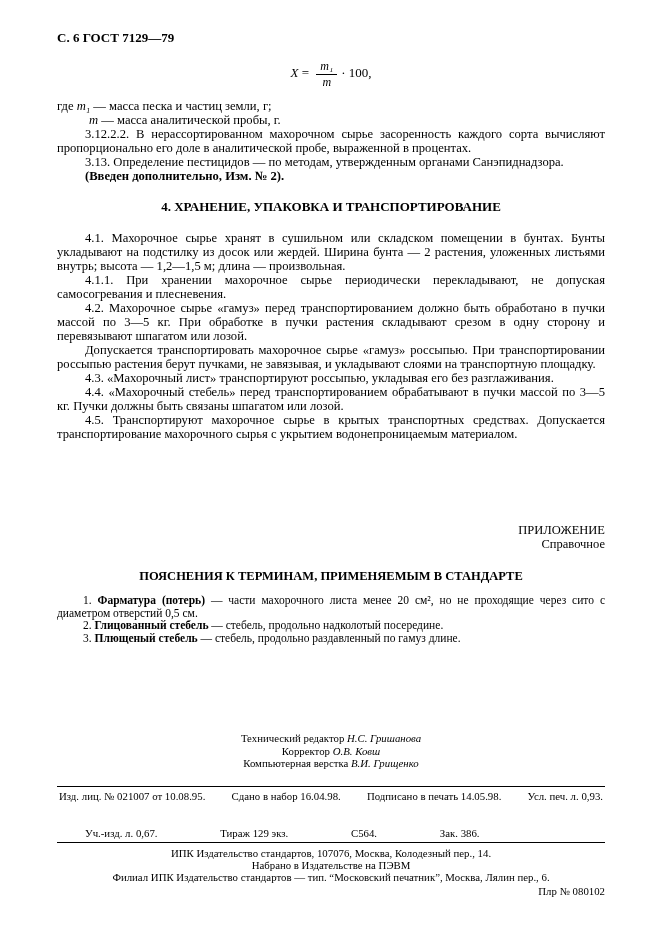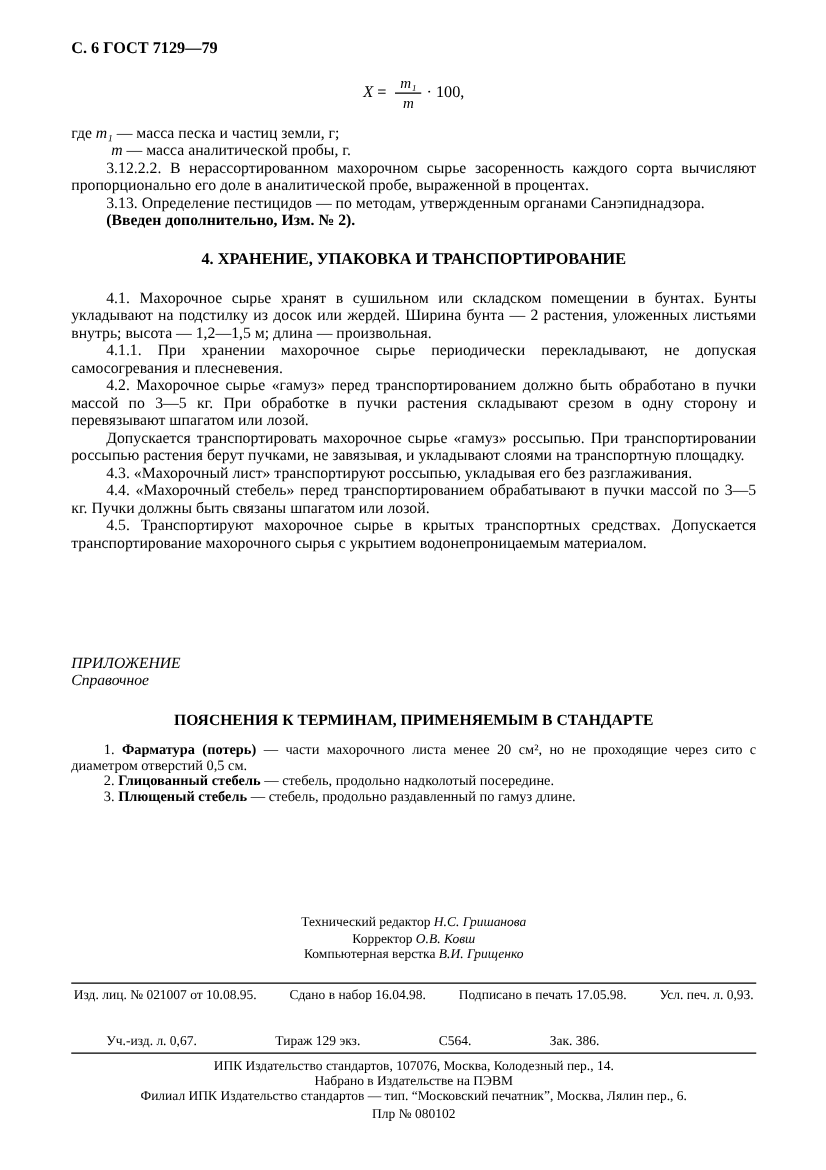--- a/index.html
+++ b/index.html
@@ -51,22 +51,21 @@
   .var { font-style: italic; }
   .bold-note { font-weight: bold; }
   .section-title {
     font-weight: bold;
     font-size: 13px;
     text-align: center;
     margin: 16px 0 16px 0;
   }
   
   .appendix-label {
-    text-align: left;
-    font-style: italic;
+    text-align: right;
     font-size: 12.5px;
     line-height: 14px;
     margin-top: 82px;
   }
   .appendix-title {
     font-weight: bold;
     font-size: 12.5px;
     text-align: center;
     margin: 18px 0 10px 0;
   }
@@ -106,21 +105,21 @@
     line-height: 12px;
     margin-top: 24px;
   }
   .address {
     text-align: center;
     font-size: 10.8px;
     line-height: 12px;
     padding-top: 4px;
   }
   .address div { margin-bottom: 0; }
-  .plr { margin-top: 2px; }
+  .plr { margin-top: 2px; text-align: right; }
 </style>
 </head>
 <body>
 
 <div class="page">
 
   <div class="doc-header">С. 6 ГОСТ 7129—79</div>
 
   <div class="formula">
     <span class="var">X</span><span> = </span><span class="frac">
@@ -166,21 +165,21 @@
     <div><span>Технический редактор </span><i>Н.С. Гришанова</i></div>
     <div><span>Корректор </span><i>О.В. Ковш</i></div>
     <div><span>Компьютерная верстка </span><i>В.И. Грищенко</i></div>
   </div>
 
   <div class="imprint">
     <hr class="imprint-rule">
     <div class="imprint-row1">
       <span>Изд. лиц. № 021007 от 10.08.95.</span>
       <span>Сдано в набор 16.04.98.</span>
-      <span>Подписано в печать 17.05.98.</span>
+      <span>Подписано в печать 14.05.98.</span>
       <span>Усл. печ. л. 0,93.</span>
     </div>
     <div class="imprint-row2">
       <span>Уч.-изд. л. 0,67.</span>
       <span>Тираж 129 экз.</span>
       <span>С564.</span>
       <span>Зак. 386.</span>
     </div>
     <hr class="imprint-rule">
     <div class="address">

